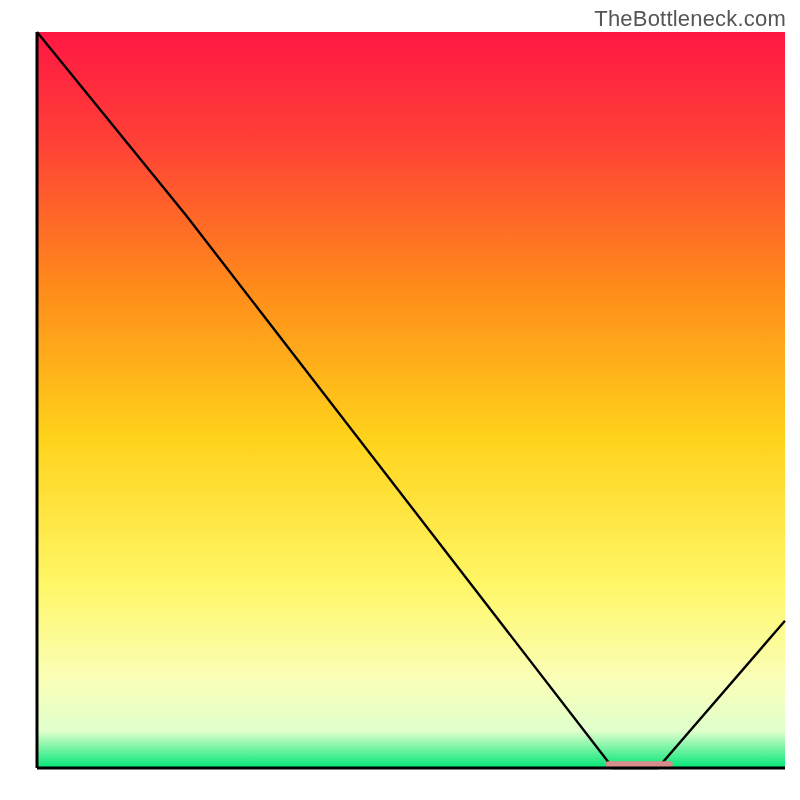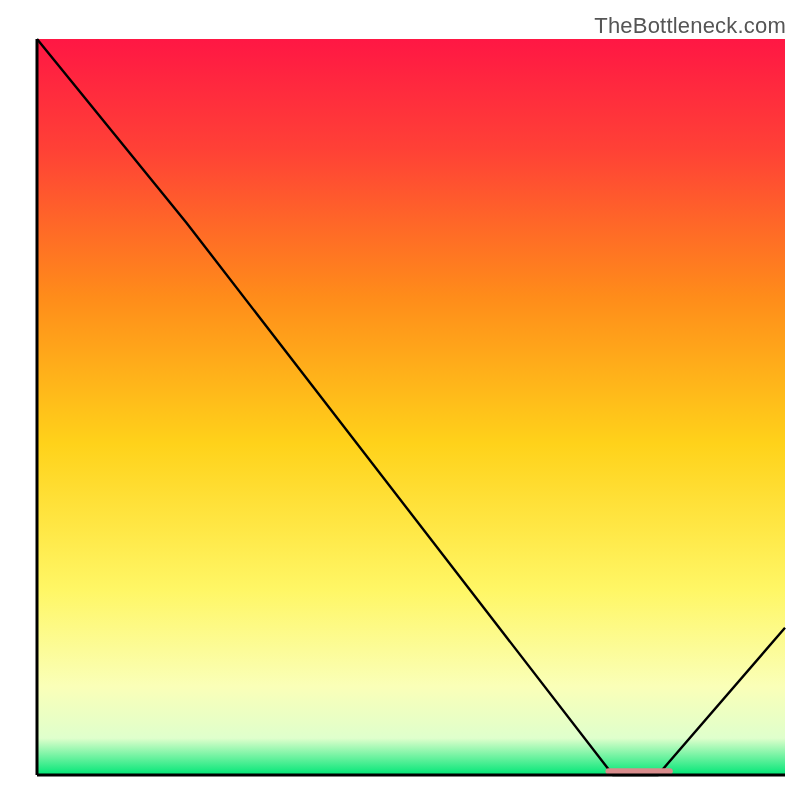--- a/index.html
+++ b/index.html
@@ -9,21 +9,20 @@
     height: 800px;
     overflow: hidden;
     background: #fff;
     font-family: Arial, Helvetica, sans-serif;
   }
   .frame {
     position: relative;
     width: 800px;
     height: 784px;
     box-sizing: border-box;
-    margin-top: 7px;
   }
   .watermark {
     position: absolute;
     top: 6px;
     right: 14px;
     color: #555;
     font-size: 22px;
     font-weight: 500;
     z-index: 10;
     letter-spacing: 0.2px;

